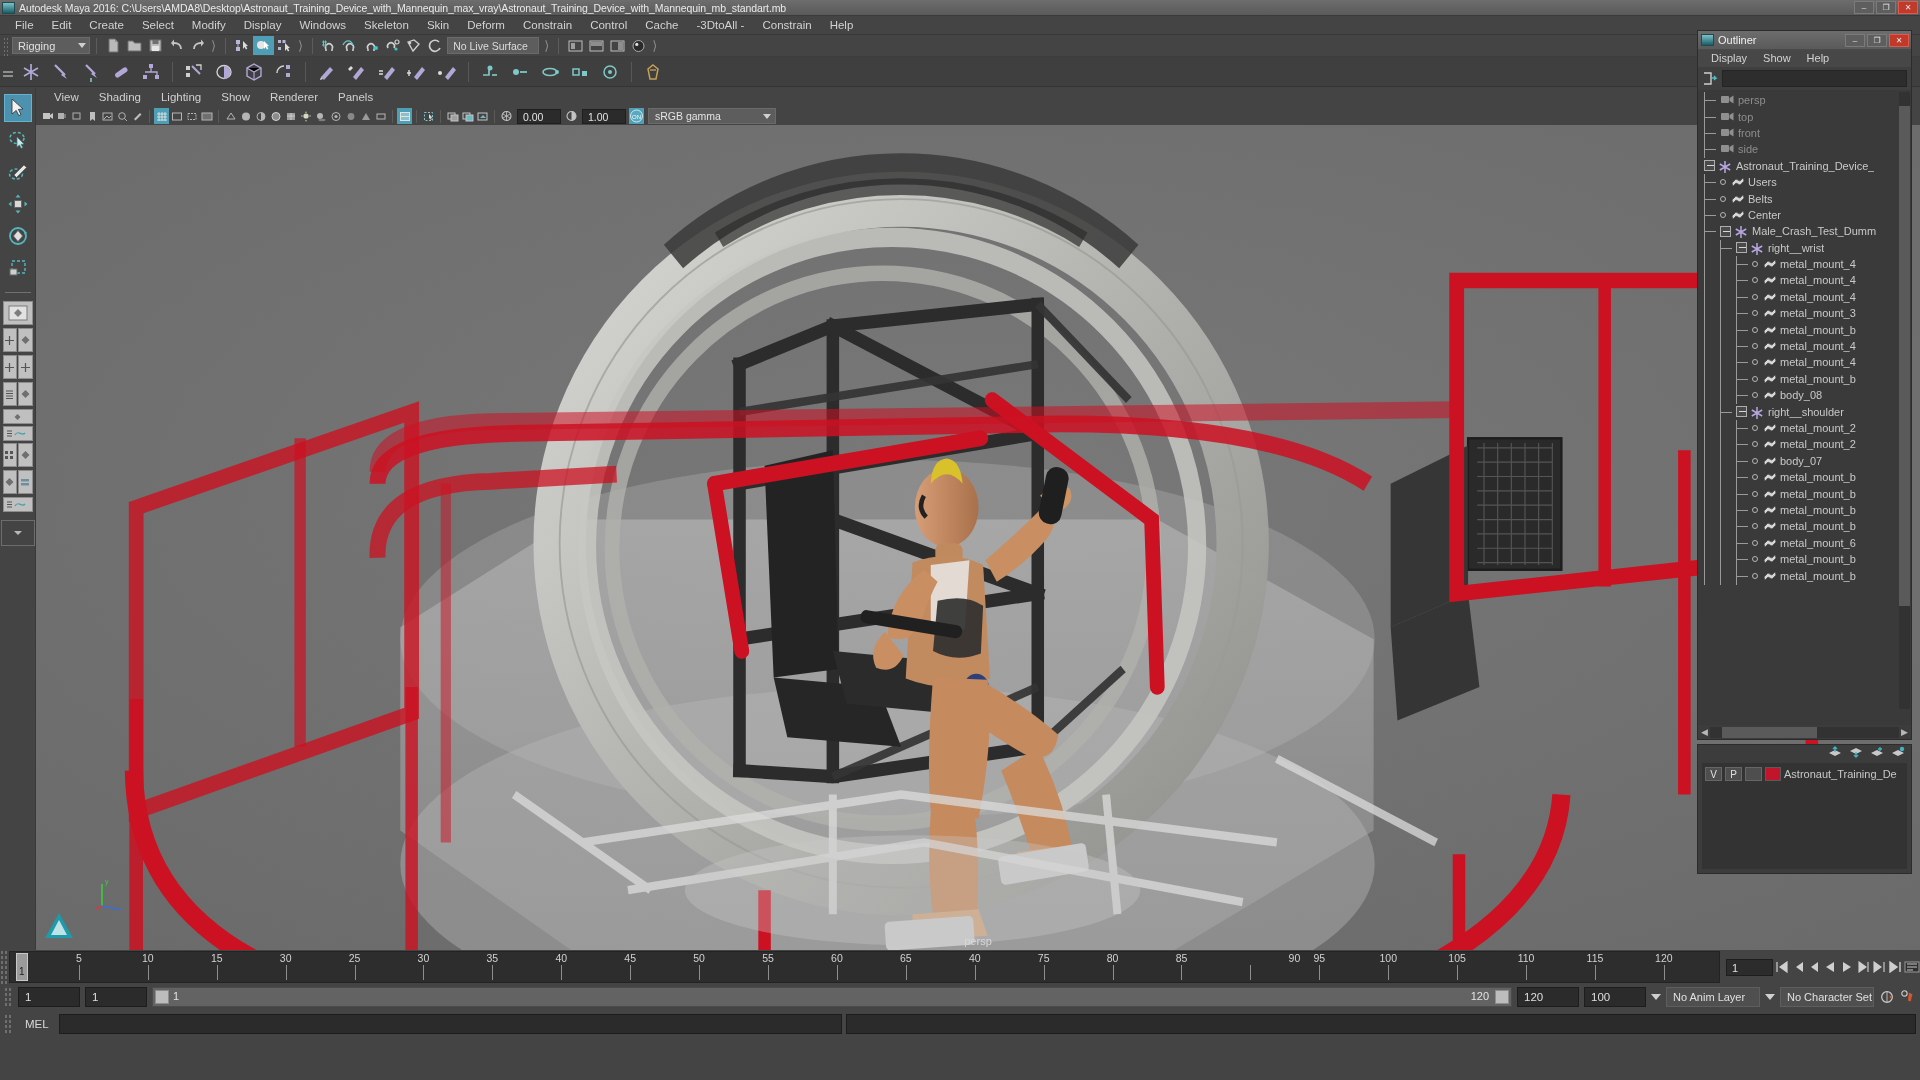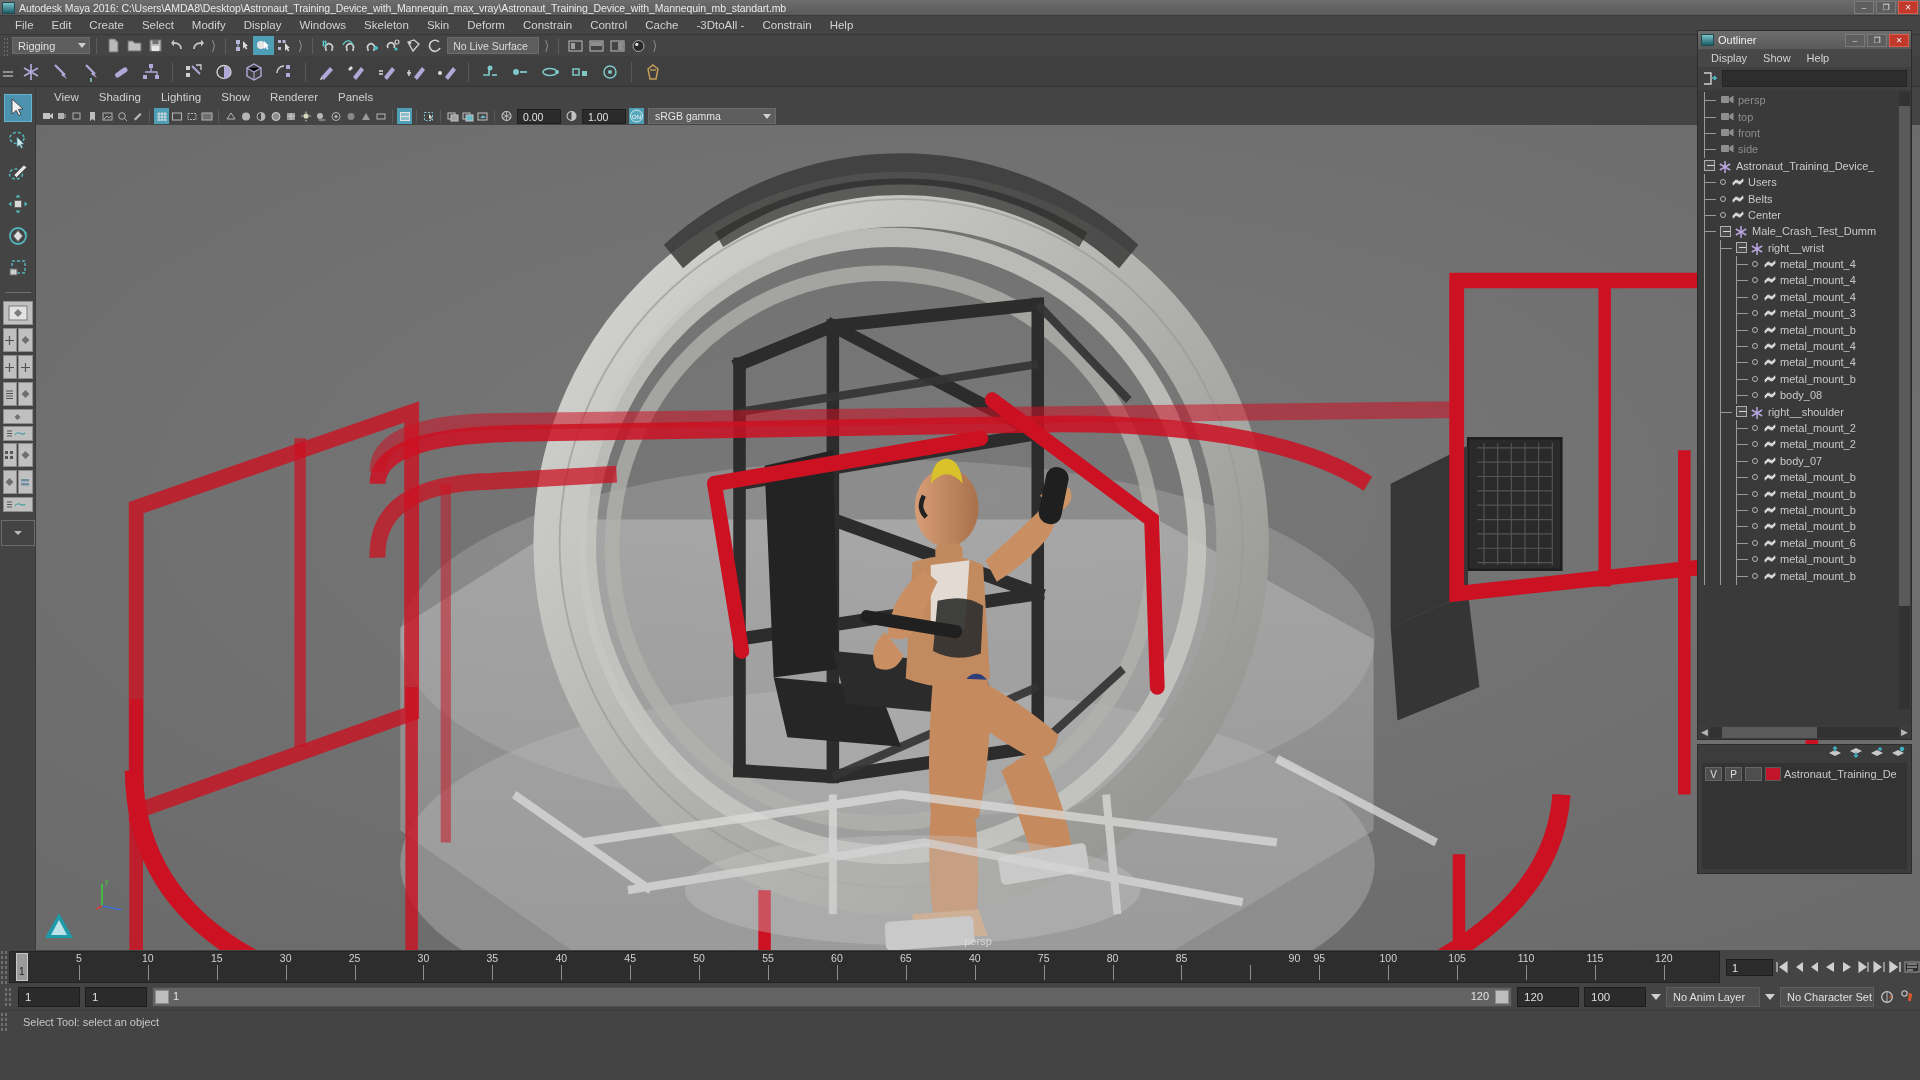--- a/index.html
+++ b/index.html
@@ -1557,18 +1557,20 @@
         </svg>
       </div>
     <div class="pb">
       <svg width="18" height="16" viewBox="0 0 18 16">
           <circle cx="5" cy="4" r="3" fill="none" stroke="#c9c9c9" stroke-width="1.3"></circle>
           <path d="M10 3l4 2-2 8-3-1z" fill="#d3582f"></path>
         </svg>
       </div>
   </div>
 
-
-  <div class="helprow">
+  <div class="melrow">
     <div class="tl-grip" style="height:20px;"></div>
-    <div class="t">Select Tool: select an object</div>
+    <div class="mellbl">MEL</div>
+    <div class="melinput"></div>
+    <div class="melout"></div>
   </div>
+
 </div>
 
 </body></html>

